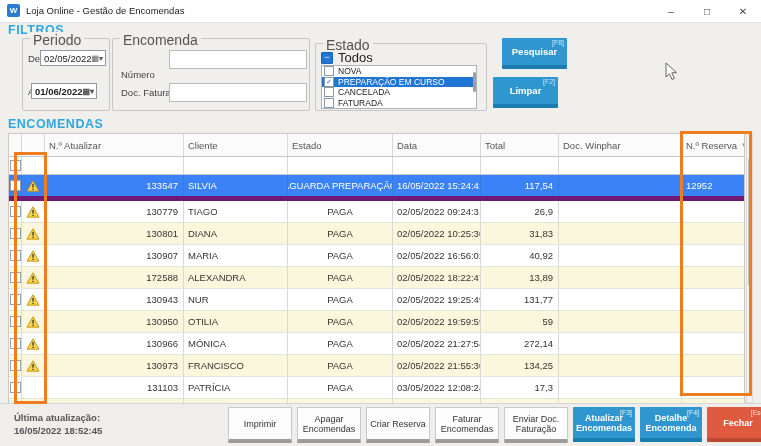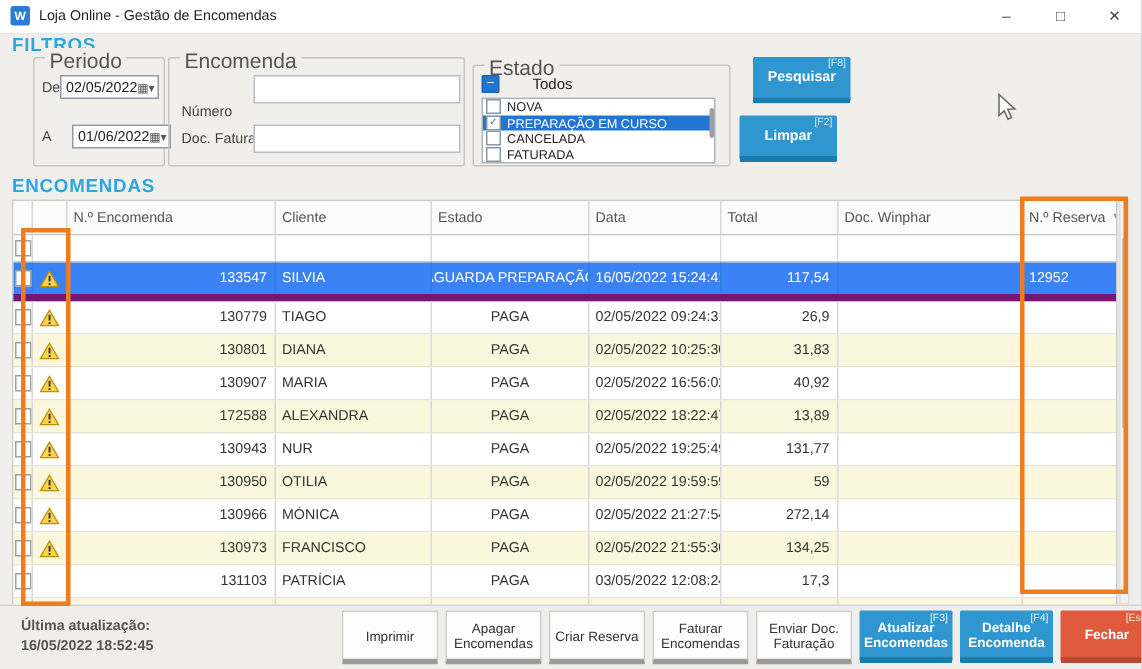--- a/index.html
+++ b/index.html
@@ -15,21 +15,21 @@
   
   .group{position:absolute;border:1px solid #c6c6c6;border-radius:2px;}
   .group-label{position:absolute;top:-7px;left:7px;background:#f0efec;padding:0 3px;font-size:14px;color:#555;}
   .field-label{position:absolute;font-size:9.5px;color:#444;}
   .date-input{position:absolute;width:66px;height:16px;background:#fff;border:1px solid #8f9aa6;font-size:9.5px;color:#222;line-height:16px;padding-left:3px;box-sizing:border-box;}
   .date-icons{position:absolute;right:2px;top:0;font-size:8px;color:#555;line-height:16px;}
   .text-input{position:absolute;width:132px;height:15px;background:#fff;border:1px solid #b5bcc4;}
   
   .todos-row{position:absolute;left:5px;top:6px;display:flex;align-items:center;}
   .cb-indet{width:10px;height:10px;background:#2276d3;border:1px solid #1c64b4;color:#fff;font-size:9px;line-height:9px;text-align:center;border-radius:1px;}
-  .todos-label{font-size:10px;color:#222;margin-left:22px;}
+  .todos-label{font-size:13px;color:#222;margin-left:5px;}
   .listbox{position:absolute;left:5px;top:21px;width:154px;height:42px;background:#fff;border:1px solid #aab2ba;overflow:hidden;}
   .opt{display:flex;align-items:center;height:10.5px;font-size:8.5px;color:#222;padding-left:2px;}
   .opt.selected{background:#2276d3;color:#fff;}
   .opt-check{width:8px;height:8px;background:#fff;border:1px solid #8899aa;margin-right:4px;font-size:7px;line-height:8px;text-align:center;color:#2276d3;flex:0 0 auto;}
   .list-scroll{position:absolute;right:0;top:6px;width:3px;height:20px;background:#9aa0a6;border-radius:2px;}
   
   .action-btn{position:absolute;width:65px;height:27px;background:#2f96cf;border-bottom:4px solid #1b7cb0;color:#fff;display:flex;align-items:center;justify-content:center;font-size:9.5px;font-weight:bold;border-radius:1px;}
   .shortcut{position:absolute;top:1px;right:3px;font-size:7px;font-weight:normal;color:#cfe9f7;}
   
   .table{position:absolute;left:8px;top:133px;width:737px;height:270px;background:#fff;border:1px solid #c9c9c9;box-sizing:border-box;font-size:9.5px;color:#333;}
@@ -95,21 +95,21 @@
   <div class="section-heading" style="left:8px;top:23px;">FILTROS</div>
 
   <div class="group" style="left:22px;top:38px;width:86px;height:71px;">
     <span class="group-label">Periodo</span>
     <span class="field-label" style="left:5px;top:14px;">De</span>
     <div class="date-input" style="left:17px;top:11px;">
       <span>02/05/2022</span>
       <span class="date-icons"><span>▦</span><span>▾</span></span>
     </div>
     <span class="field-label" style="left:5px;top:47px;">A</span>
-    <div class="date-input" style="left:25px;top:44px;">
+    <div class="date-input" style="left:8px;top:44px;font-weight:bold;">
       <span>01/06/2022</span>
       <span class="date-icons"><span>▦</span><span>▾</span></span>
     </div>
   </div>
 
   <div class="group" style="left:112px;top:38px;width:196px;height:71px;">
     <span class="group-label">Encomenda</span>
     <span class="field-label" style="left:8px;top:30px;">Número</span>
     <input class="text-input" style="left: 56px; top: 11px;" value="">
     <span class="field-label" style="left:8px;top:48px;">Doc. Faturação</span>
@@ -151,21 +151,21 @@
     <span class="shortcut">[F2]</span>
     <span>Limpar</span>
   </div>
 
   <div class="section-heading" style="left:8px;top:117px;">ENCOMENDAS</div>
 
   <div class="table">
     <div class="tr thead">
       <div class="td col-cb"></div>
       <div class="td col-warn"></div>
-      <div class="td col-num">N.º Encomenda</div>
+      <div class="td col-num">N.º Atualizar</div>
       <div class="td col-cliente">Cliente</div>
       <div class="td col-estado">Estado</div>
       <div class="td col-data">Data</div>
       <div class="td col-total">Total</div>
       <div class="td col-winphar">Doc. Winphar</div>
       <div class="td col-reserva">
         <span>N.º Reserva</span>
         <span class="sort-icon">▼</span>
       </div>
     </div>

